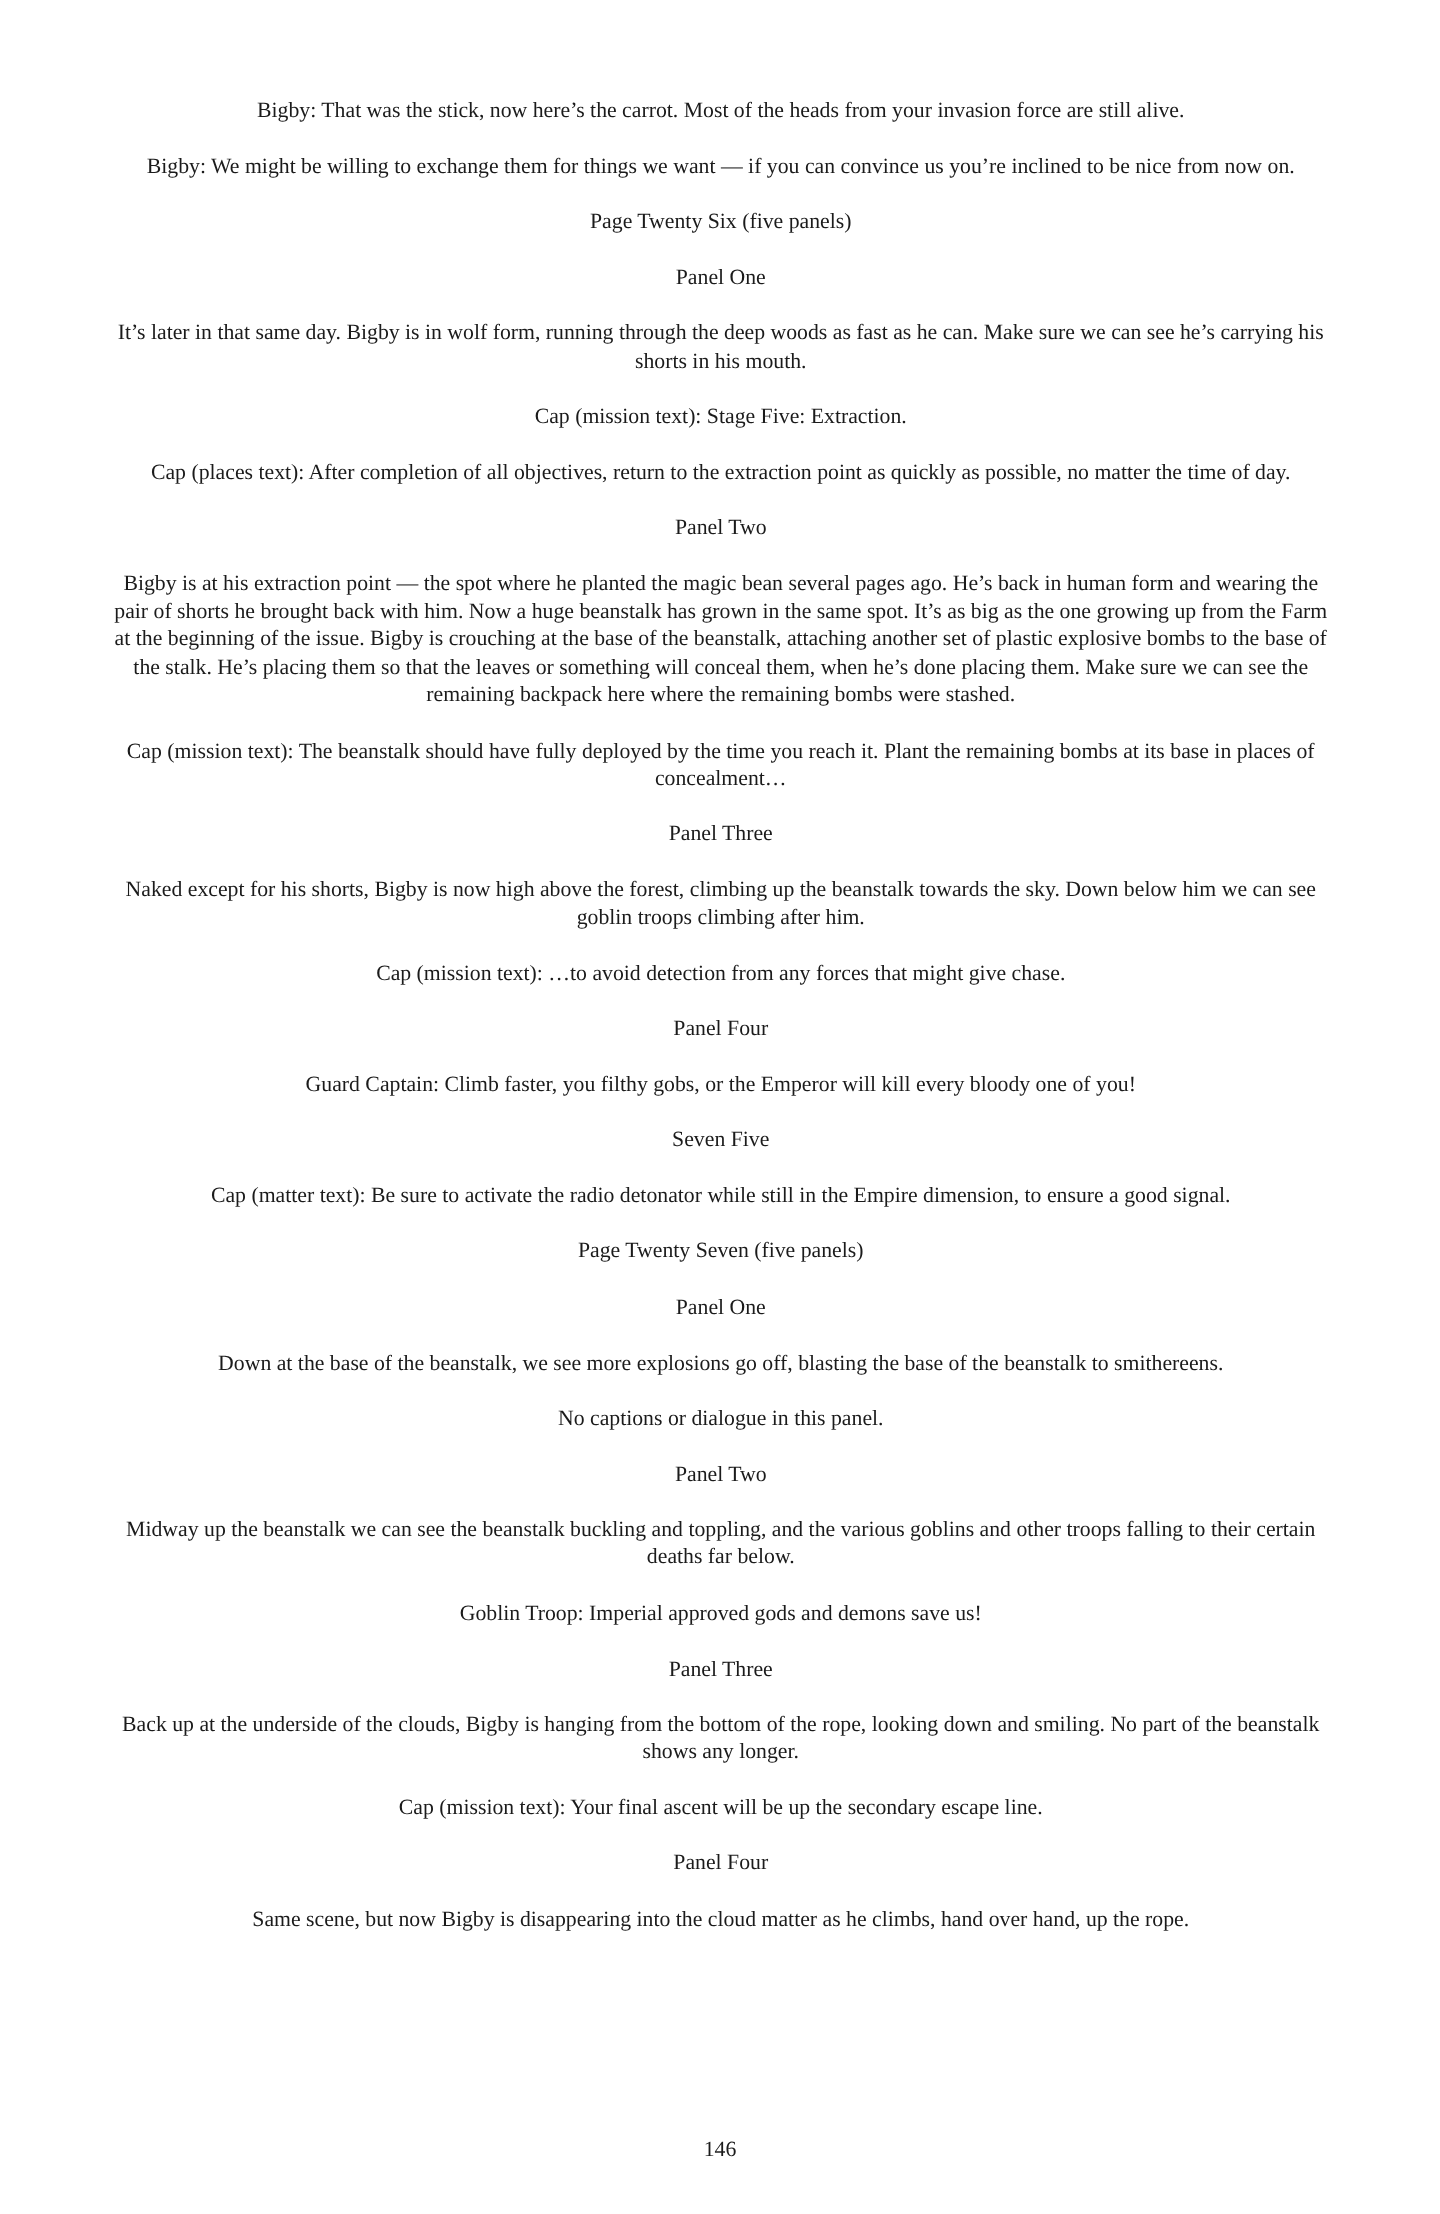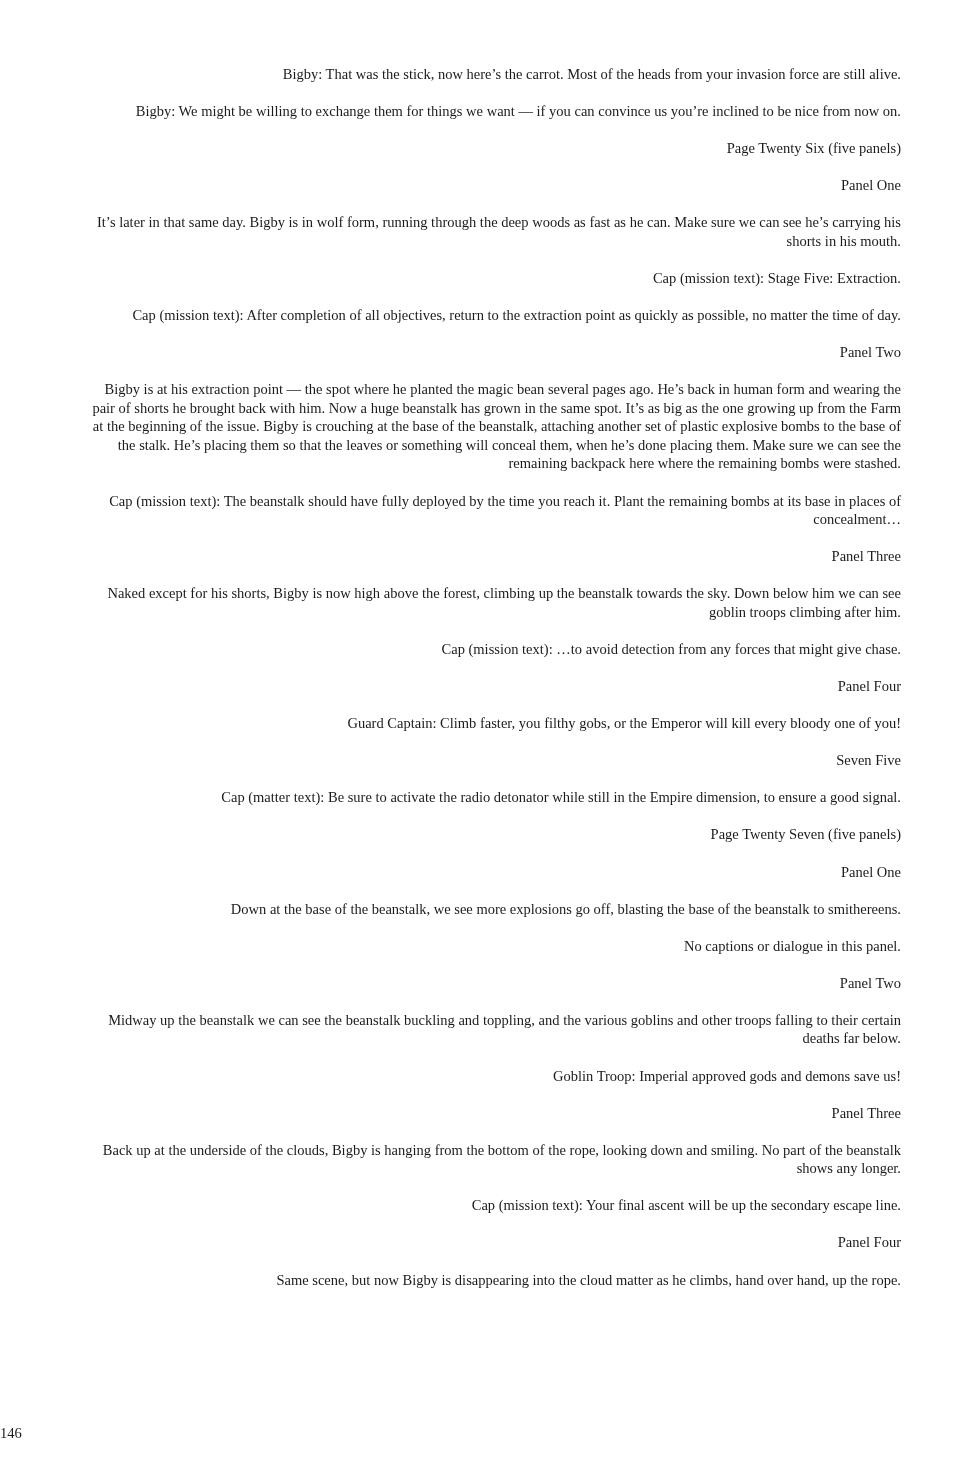--- a/index.html
+++ b/index.html
@@ -12,53 +12,54 @@
     width: 960px;
     height: 1476px;
     background: #ffffff;
     overflow: hidden;
     font-family: "Liberation Serif", "DejaVu Serif", serif;
     color: #1b1b1b;
   }
   .content {
     position: absolute;
     top: 65px;
-    left: 84px;
+    left: 72px;
     width: 817px;
     font-size: 14.5px;
     line-height: 18.55px;
-    text-align: right;
+    text-align: center;
   }
   .content p {
     margin: 0 0 18.55px 0;
     padding: 0;
     white-space: normal;
   }
   .page-number {
     position: absolute;
     top: 1424px;
     left: 0;
     width: 100%;
+    text-align: center;
     font-size: 14.5px;
     line-height: 18.55px;
     color: #1b1b1b;
   }
 </style>
 </head>
 <body>
 
 <div class="page">
   <div class="content">
       <p>Bigby: That was the stick, now here’s the carrot. Most of the heads from your invasion force are still alive.</p>
       <p>Bigby: We might be willing to exchange them for things we want — if you can convince us you’re inclined to be nice from now on.</p>
       <p>Page Twenty Six (five panels)</p>
       <p>Panel One</p>
       <p>It’s later in that same day. Bigby is in wolf form, running through the deep woods as fast as he can. Make sure we can see he’s carrying his shorts in his mouth.</p>
       <p>Cap (mission text): Stage Five: Extraction.</p>
-      <p>Cap (mission text): After completion of all objectives, return to the extraction point as quickly as possible, no matter the time of day.</p>
+      <p>Cap (places text): After completion of all objectives, return to the extraction point as quickly as possible, no matter the time of day.</p>
       <p>Panel Two</p>
       <p>Bigby is at his extraction point — the spot where he planted the magic bean several pages ago. He’s back in human form and wearing the pair of shorts he brought back with him. Now a huge beanstalk has grown in the same spot. It’s as big as the one growing up from the Farm at the beginning of the issue. Bigby is crouching at the base of the beanstalk, attaching another set of plastic explosive bombs to the base of the stalk. He’s placing them so that the leaves or something will conceal them, when he’s done placing them. Make sure we can see the remaining backpack here where the remaining bombs were stashed.</p>
       <p>Cap (mission text): The beanstalk should have fully deployed by the time you reach it. Plant the remaining bombs at its base in places of concealment…</p>
       <p>Panel Three</p>
       <p>Naked except for his shorts, Bigby is now high above the forest, climbing up the beanstalk towards the sky. Down below him we can see goblin troops climbing after him.</p>
       <p>Cap (mission text): …to avoid detection from any forces that might give chase.</p>
       <p>Panel Four</p>
       <p>Guard Captain: Climb faster, you filthy gobs, or the Emperor will kill every bloody one of you!</p>
       <p>Seven Five</p>
       <p>Cap (matter text): Be sure to activate the radio detonator while still in the Empire dimension, to ensure a good signal.</p>

